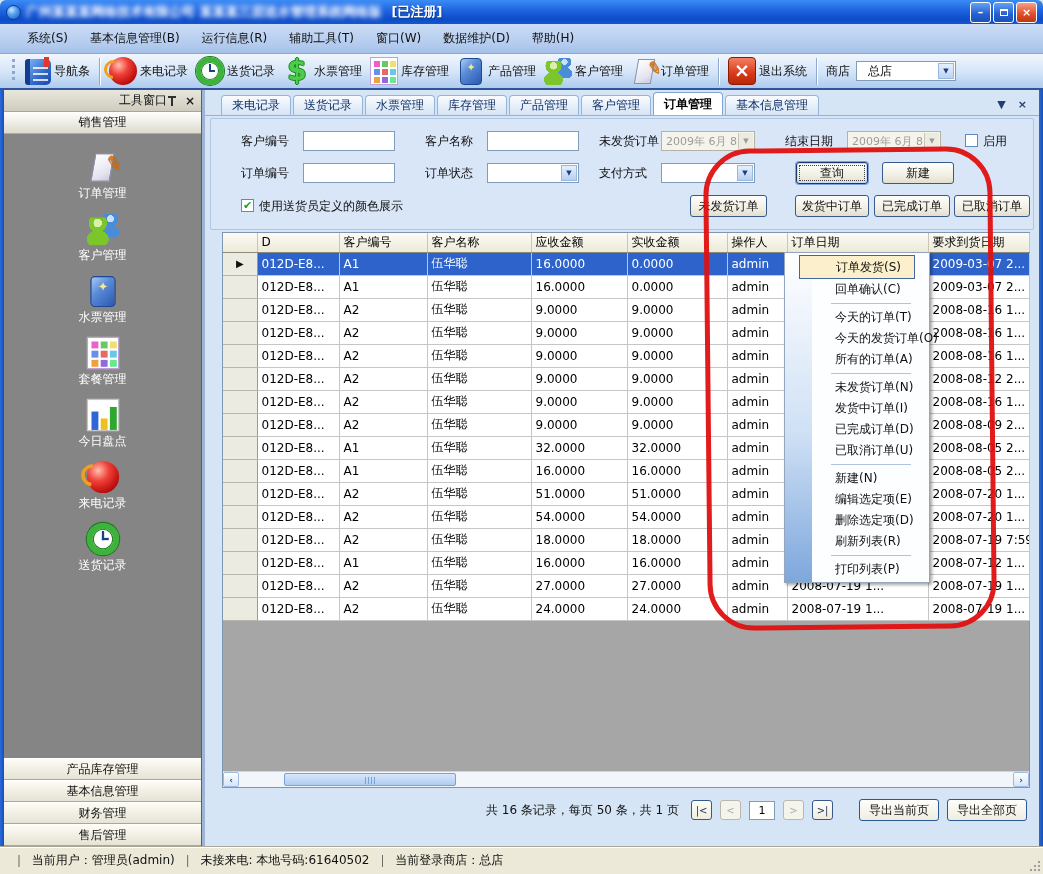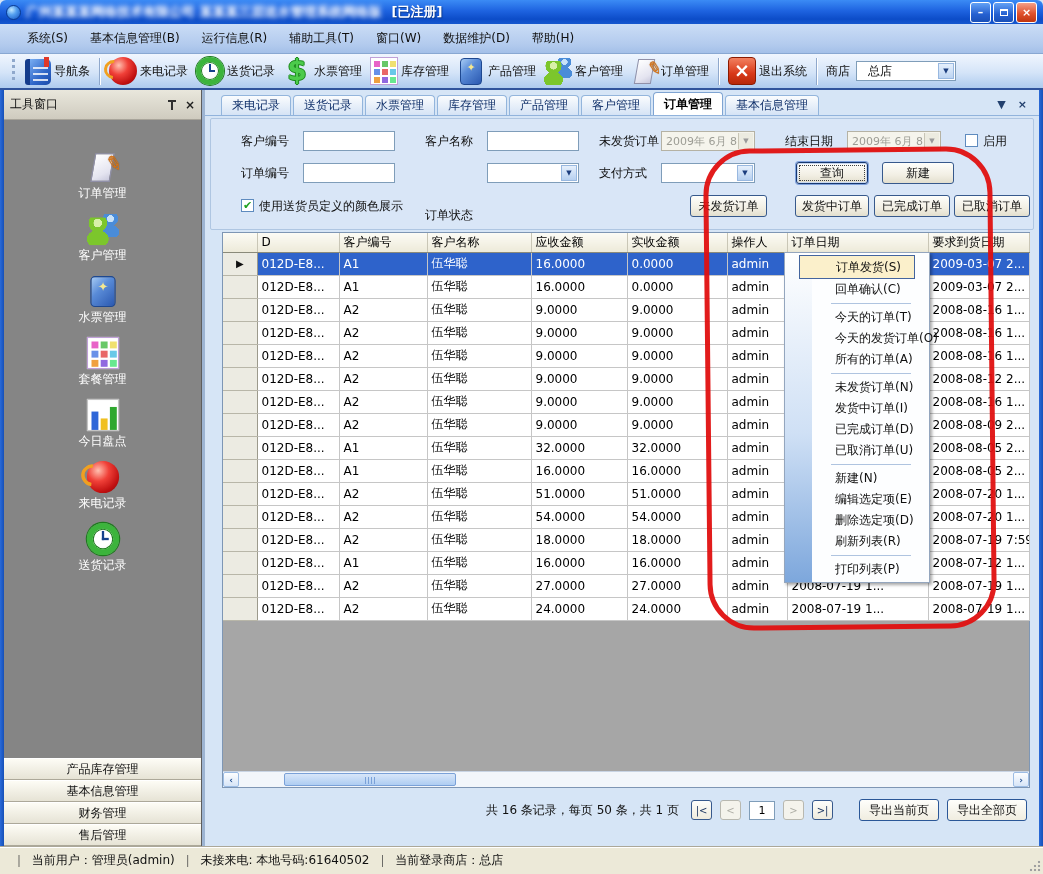--- a/index.html
+++ b/index.html
@@ -80,22 +80,22 @@
     background:linear-gradient(180deg,#F28060,#D83818 60%,#B82808);color:#fff;font-weight:bold;font-size:19px;
     text-align:center;line-height:25px;}
   .ico-chart{background:#fff;border:1px solid #C4C4C4;background-repeat:no-repeat;
     background-image:linear-gradient(#2E66D8 0 0),linear-gradient(#F0C020 0 0),linear-gradient(#2FA82F 0 0);
     background-position:3px bottom,11px bottom,19px bottom;background-size:6px 16px,6px 10px,6px 20px;}
 
   
   .side-strip{position:absolute;top:90px;width:4px;height:756px;background:linear-gradient(90deg,#2A6AD8,#1650B8);}
   #strip-left{left:0;} #strip-right{right:0;}
   .sidebar{position:absolute;left:4px;top:90px;width:198px;height:756px;background:#858585;border-right:1px solid #5E5E5E;}
-  .sb-head{height:30px;background:linear-gradient(180deg,#E9E7DC,#CFCBBF);border-bottom:1px solid #A8A49A;
-    display:flex;align-items:center;padding:0 6px;color:#101010;}
+  .sb-head{height:22px;background:linear-gradient(180deg,#E9E7DC,#CFCBBF);border-bottom:1px solid #A8A49A;
+    display:flex;align-items:center;padding:0 6px;color:#101010;text-align:right;}
   .sb-head .sb-title{flex:1;}
   .pin-ico{width:10px;height:10px;position:relative;margin-right:8px;}
   .pin-ico::before{content:"";position:absolute;left:4px;top:2px;width:2px;height:8px;background:#303030;}
   .pin-ico::after{content:"";position:absolute;left:1px;top:0;width:8px;height:2px;background:#303030;}
   .sb-close{color:#202020;font-weight:bold;font-size:12px;line-height:1;}
   .sb-section{height:22px;background:linear-gradient(180deg,#FFFFFF,#DDDACD);border-bottom:1px solid #B0ACA0;
     display:flex;align-items:center;justify-content:center;color:#101010;}
   .sb-items{position:absolute;left:0;top:44px;right:0;bottom:88px;padding-top:12px;overflow:hidden;}
   .sb-item{height:62px;display:flex;flex-direction:column;align-items:center;justify-content:center;gap:3px;color:#fff;}
   .sb-item .icw{transform:scale(1.15);height:30px;display:flex;align-items:center;justify-content:center;}
@@ -275,20 +275,21 @@
 
   <div class="side-strip" id="strip-left"></div>
   <div class="side-strip" id="strip-right"></div>
 
   <div class="sidebar">
     <div class="sb-head">
       <span class="sb-title">工具窗口</span>
       <span class="pin-ico"></span>
       <span class="sb-close">×</span>
     </div>
+    <div class="sb-section">销售管理</div>
     <div class="sb-items" id="sb-items">
         <div class="sb-item">
           <span class="icw">
             <span class="ico ico-order"></span>
           </span>
           <span>订单管理</span>
         </div>
         <div class="sb-item">
           <span class="icw">
             <span class="ico ico-people"></span>
@@ -367,21 +368,21 @@
       <span class="flabel" style="left:574px;top:12px;">结束日期</span>
       <div class="fdate" style="left:636px;top:12px;width:94px;">
         <span style="font-size:11px;">2009年 6月 8日</span>
         <span class="darr">▼</span>
       </div>
       <span class="chk" style="position:absolute;left:754px;top:15px;"></span>
       <span class="flabel" style="left:772px;top:12px;">启用</span>
 
       <span class="flabel" style="left:30px;top:44px;">订单编号</span>
       <input class="ftext" style="left: 92px; top: 44px; width: 92px;">
-      <span class="flabel" style="left:214px;top:44px;margin-top:42px;">订单状态</span>
+      <span class="flabel" style="left:214px;top:44px;">订单状态</span>
       <div class="fcombo" style="left:276px;top:44px;width:92px;">
         <span class="arrowbox">▼</span>
       </div>
       <span class="flabel" style="left:388px;top:44px;">支付方式</span>
       <div class="fcombo" style="left:450px;top:44px;width:94px;">
         <span class="arrowbox">▼</span>
       </div>
       <div class="xpbtn default" style="left:585px;top:43px;width:72px;">查询</div>
       <div class="xpbtn" style="left:671px;top:43px;width:72px;">新建</div>
 

